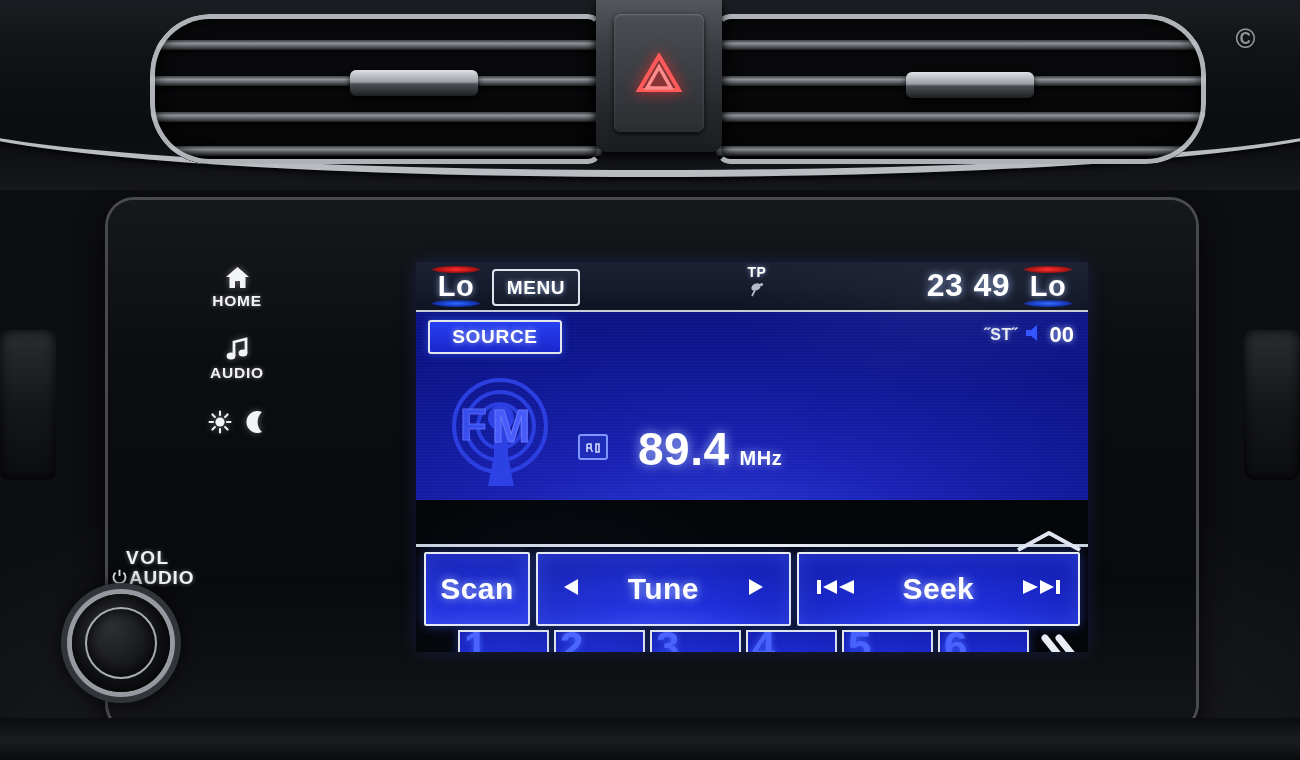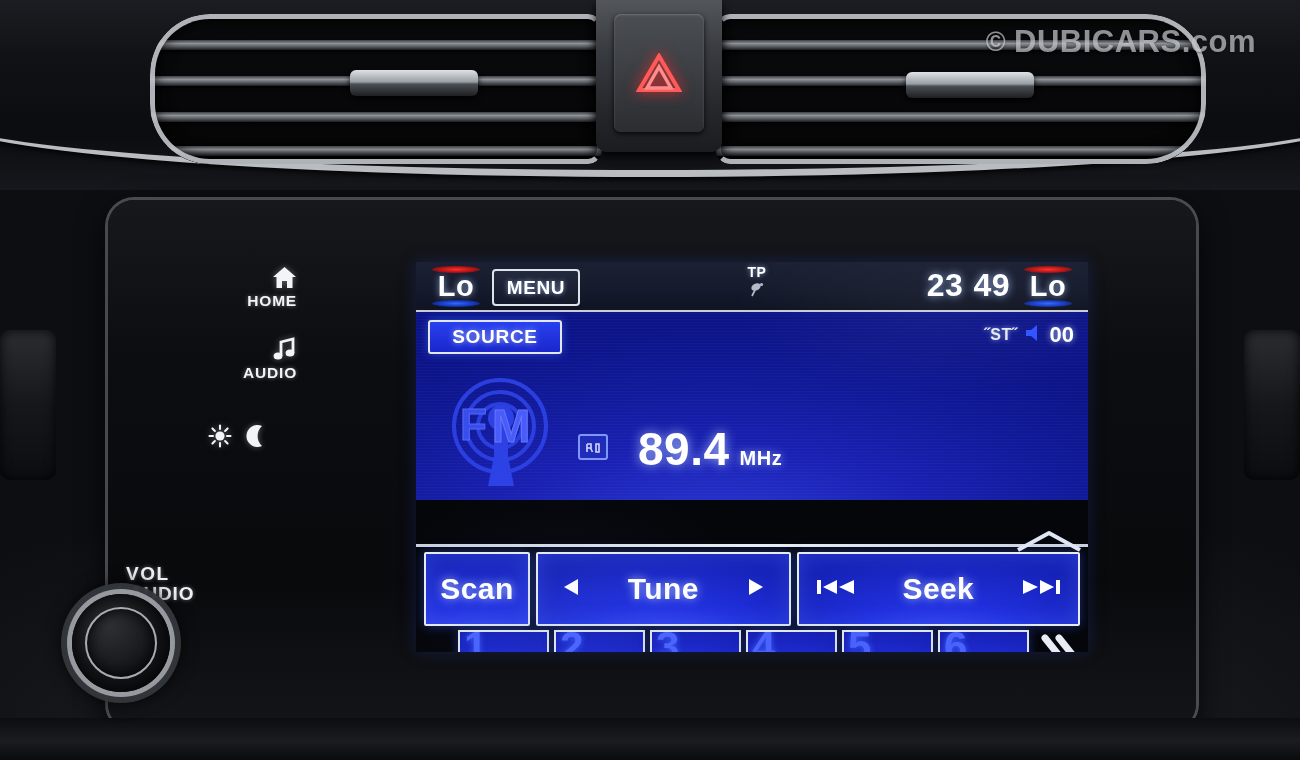--- a/index.html
+++ b/index.html
@@ -68,31 +68,31 @@
       radial-gradient(1.5px 1.5px at 60px 330px,#c7cbd0 40%,transparent 41%),
       radial-gradient(1.2px 1.2px at 190px 420px,#b0b4ba 40%,transparent 41%),
       radial-gradient(1.3px 1.3px at 420px 90px,#c0c4ca 40%,transparent 41%),
       radial-gradient(1.1px 1.1px at 1000px 420px,#b4b8be 40%,transparent 41%),
       radial-gradient(1.4px 1.4px at 930px 140px,#cbcfd4 40%,transparent 41%),
       radial-gradient(1.2px 1.2px at 240px 480px,#b9bdc3 40%,transparent 41%);}
 
   
   .keycol{position:absolute;left:172px;top:250px;width:130px;height:430px;
     display:flex;flex-direction:column;align-items:center;gap:0;z-index:6;}
-  .key{display:flex;flex-direction:column;align-items:flex-end;justify-content:center;
+  .key{display:flex;flex-direction:column;align-items:center;justify-content:center;
     width:120px;height:72px;color:#f1f3f6;cursor:pointer;}
   .key .glyph{height:26px;display:flex;align-items:flex-end;justify-content:center;
     filter:drop-shadow(0 0 3px rgba(255,255,255,.35));}
   .key .klabel{font-size:15.5px;font-weight:bold;letter-spacing:.8px;margin-top:3px;
     text-shadow:0 0 4px rgba(255,255,255,.4);}
   .key.dimmer{height:54px;flex-direction:row;gap:14px;}
 
   
   .volwrap{position:absolute;left:62px;top:548px;width:190px;height:140px;z-index:6;}
-  .vol-label{position:absolute;left:50px;top:16px;color:#eef1f4;text-align:left;line-height:1.05;
+  .vol-label{position:absolute;left:50px;top:0;color:#eef1f4;text-align:left;line-height:1.05;
     text-shadow:0 0 4px rgba(255,255,255,.4);}
   .vol-label .l1{font-size:19px;font-weight:bold;letter-spacing:1.5px;display:block;margin-left:14px;}
   .vol-label .l2{font-size:19px;font-weight:bold;letter-spacing:.8px;display:flex;align-items:center;gap:2px;}
   .knob{position:absolute;left:10px;top:46px;width:98px;height:98px;border-radius:50%;
     background:
       radial-gradient(circle at 38% 32%, #2e3034 0%, #141518 55%, #0a0b0c 100%);
     box-shadow:
       0 0 0 5px rgba(168,172,178,.85),
       0 0 0 11px rgba(52,55,59,.95),
       0 0 16px 11px rgba(0,0,0,.7),
@@ -492,16 +492,15 @@
 
     <div class="lcd-glare"></div>
   </div>
 
   <div class="side-trim l"></div>
   <div class="side-trim r"></div>
   <div class="bottom-strip"></div>
 
   <div class="watermark">
     <span class="c">©</span>
-    <span>DUBICARS.com</span>
   </div>
 
 </div>
 
 </body></html>

